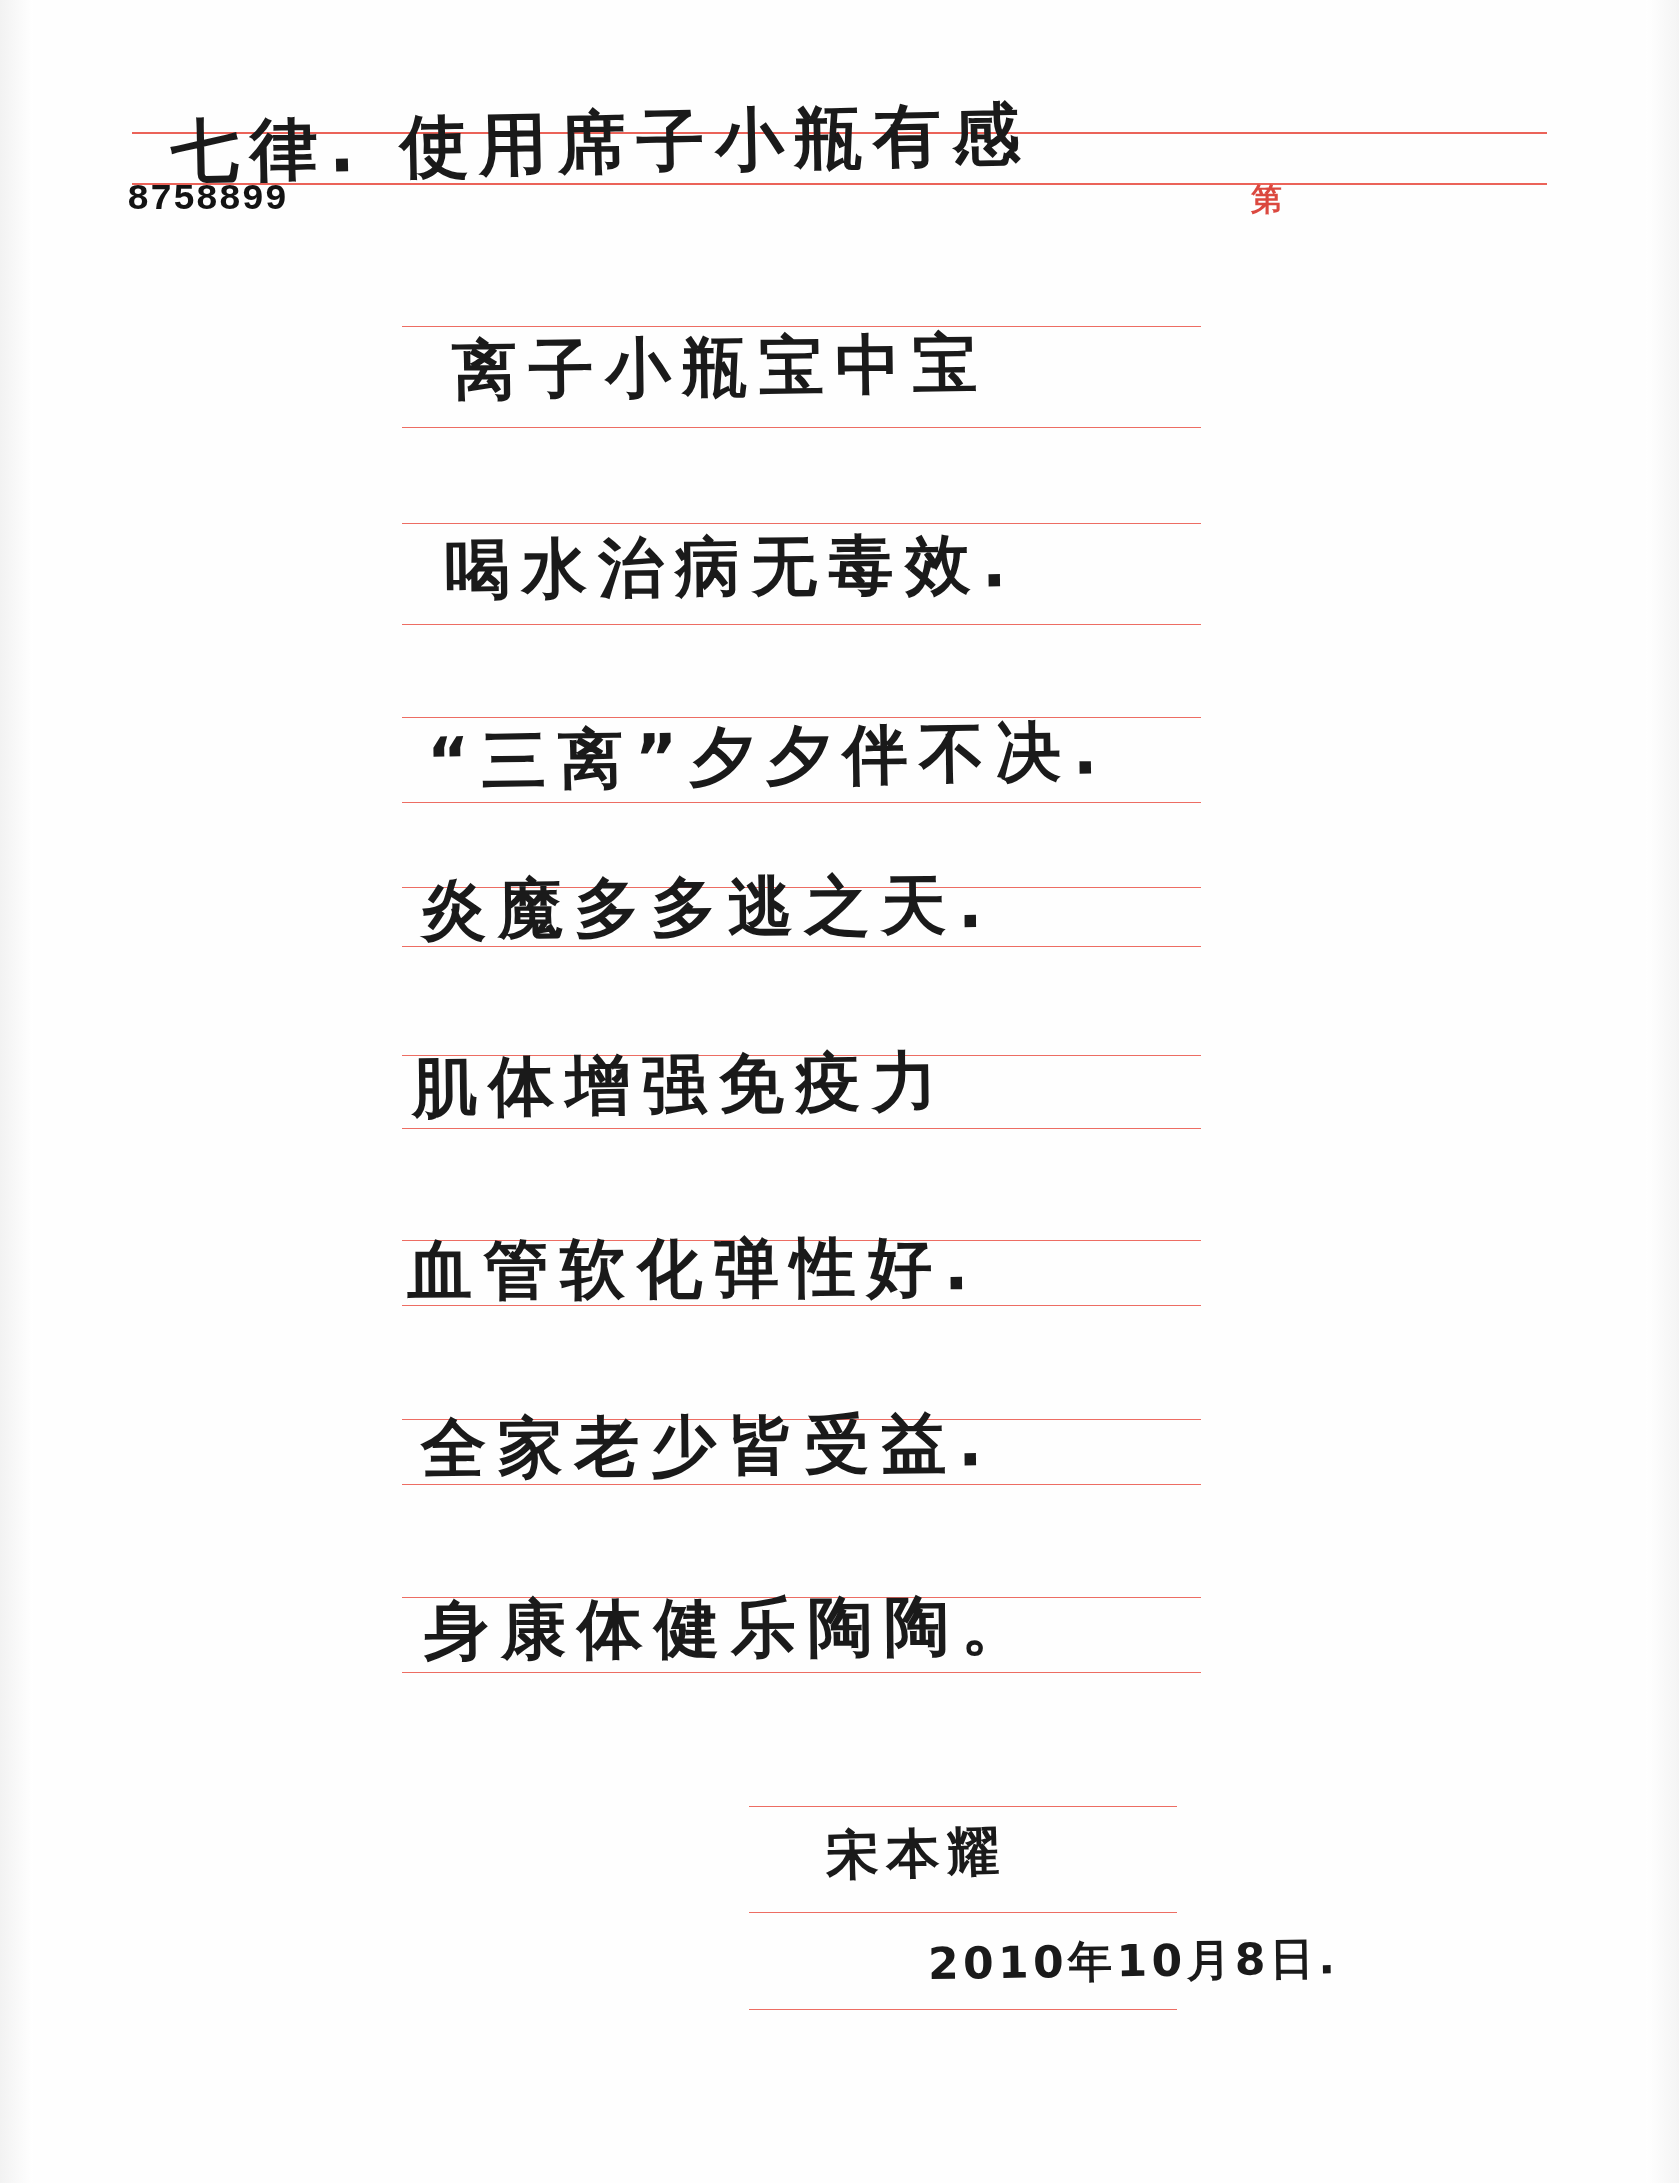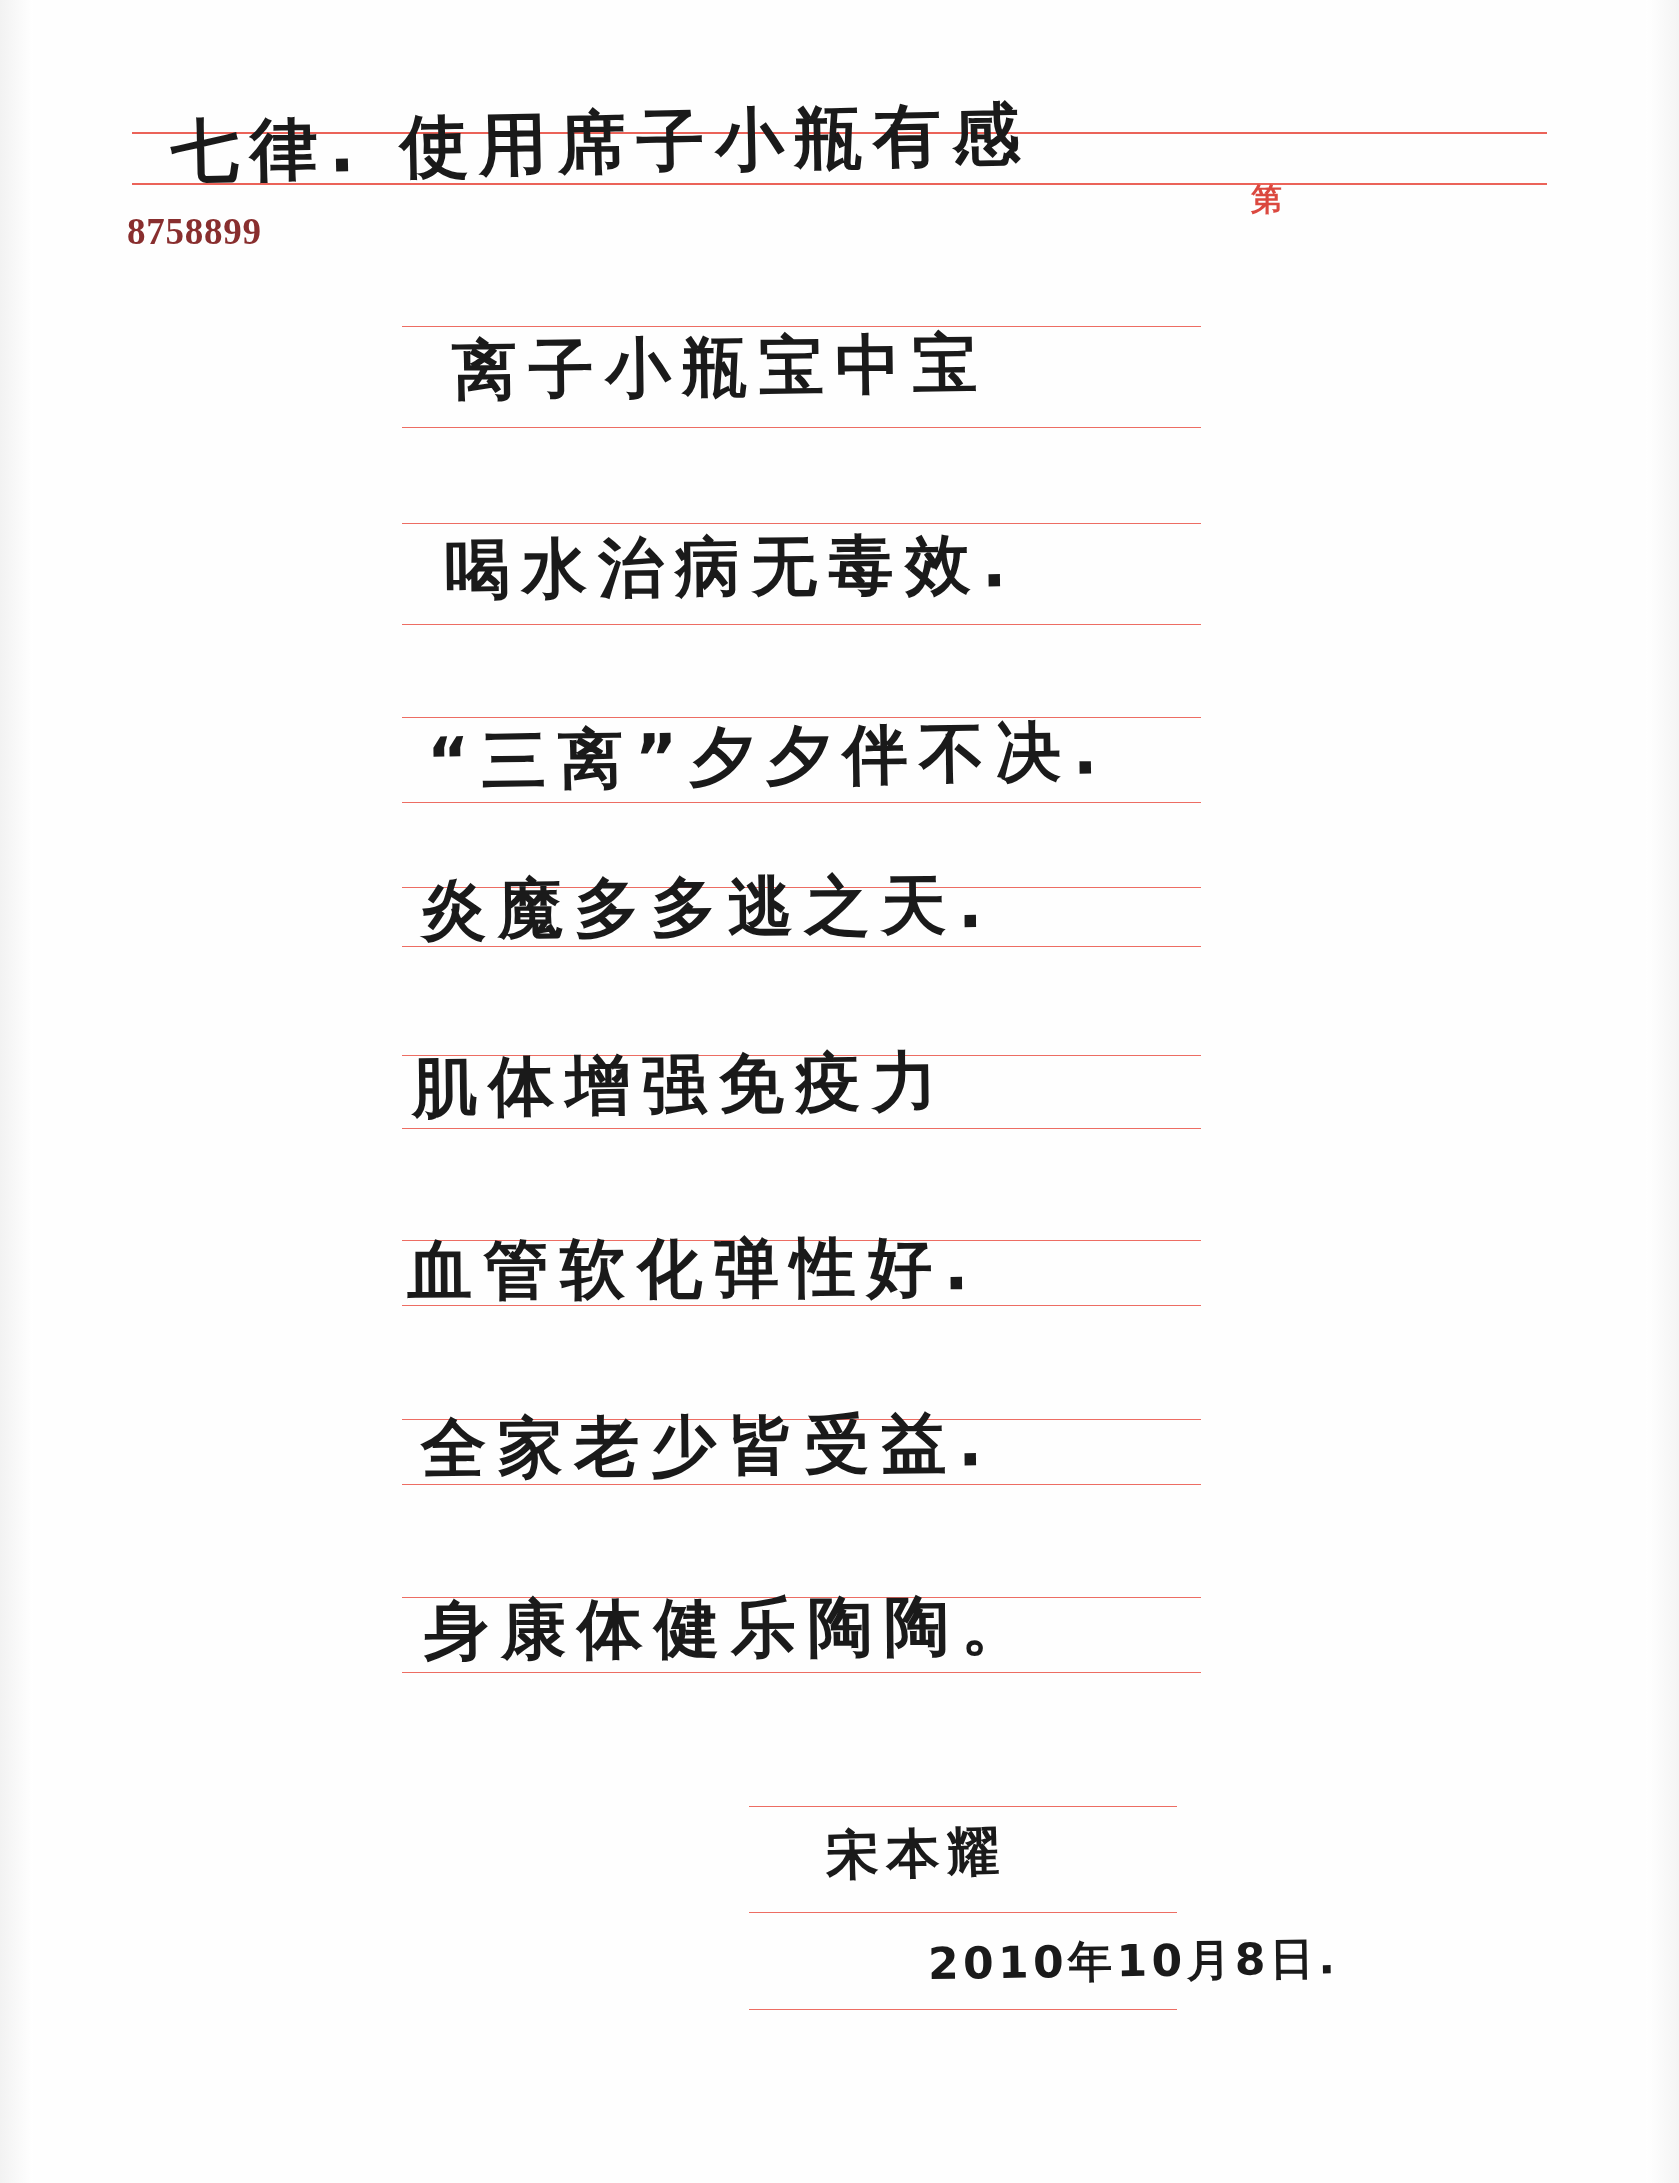--- a/index.html
+++ b/index.html
@@ -60,27 +60,26 @@
   .date {
     font-size: 44px;
     letter-spacing: 0.10em;
   }
 
   
   #serial {
     position: absolute;
     left: 127px;
     top: 178px;
-    color: #7f1d1d;
-    font-family: Liberation Serif, serif;
+    color: #000000;
+    font-family: Liberation Mono, monospace;
     font-size: 37px;
     font-weight: 700;
     letter-spacing: 0.02em;
     opacity: 0.92;
-    margin-top: 32px;
   }
 
   
   #page-mark {
     position: absolute;
     left: 1251px;
     top: 179px;
     color: #d8352b;
     font-family: "Liberation Serif", serif;
     font-size: 31px;

